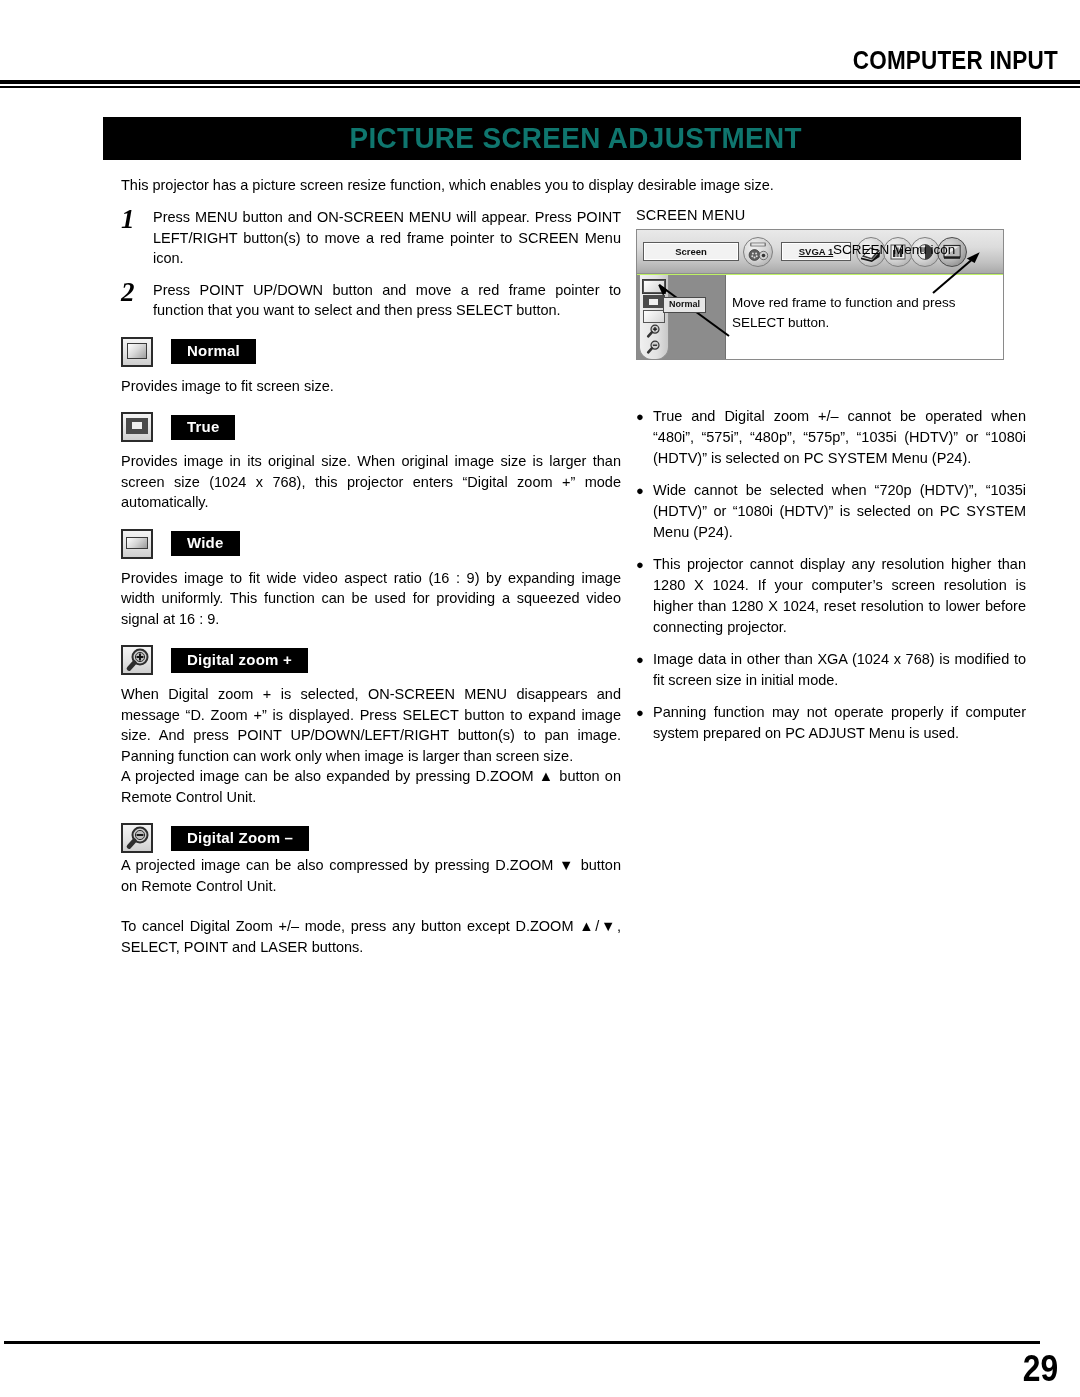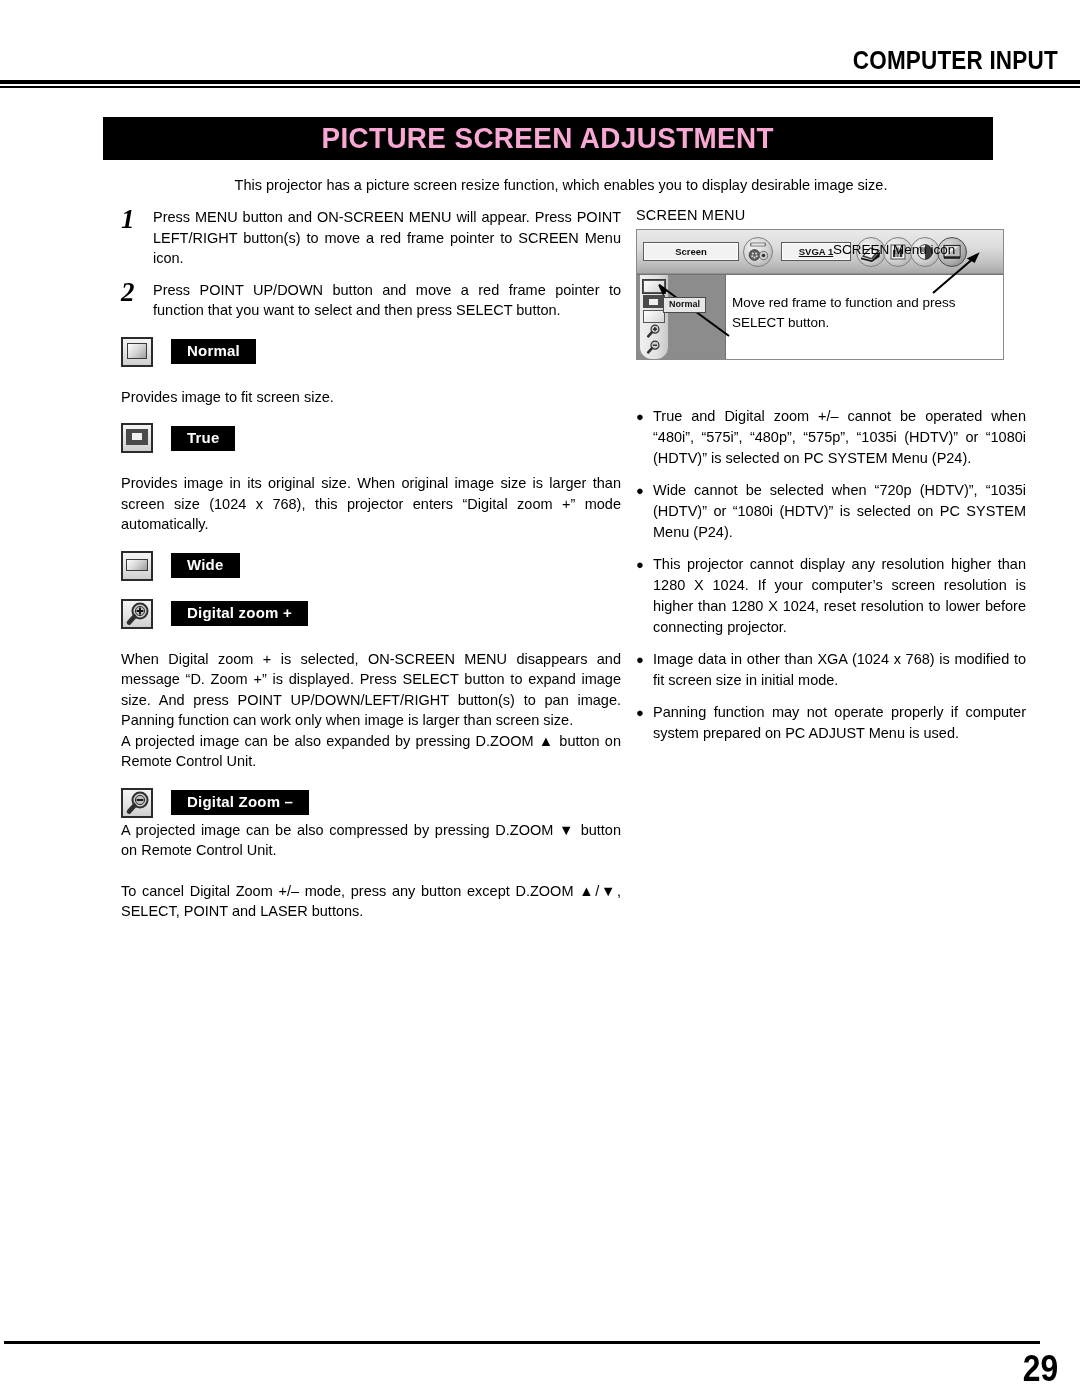--- a/index.html
+++ b/index.html
@@ -54,41 +54,41 @@
   }
 
   
   #title-banner {
     position: absolute;
     left: 103px;
     top: 117px;
     width: 890px;
     height: 43px;
     background: #000;
-    color: #f9a8d4;
+    color: #0f766e;
     display: flex;
     align-items: center;
     justify-content: center;
+    padding-left: 28px;
   }
   #title-banner-text {
     font-size: 29px;
     font-weight: bold;
     letter-spacing: 0.4px;
     transform: scaleX(0.96);
   }
 
   
   #intro-text {
     position: absolute;
     left: 121px;
     top: 176px;
     width: 880px;
     font-size: 14.5px;
     line-height: 18px;
-    text-align: center;
   }
 
   
   #left-column {
     position: absolute;
     left: 121px;
     top: 207px;
     width: 500px;
   }
 
@@ -172,21 +172,21 @@
     padding: 4px 16px 5px 16px;
     display: inline-block;
     line-height: 16px;
     letter-spacing: 0.2px;
   }
   .func-para {
     font-size: 14.5px;
     line-height: 20.5px;
     text-align: justify;
     text-justify: inter-word;
-    margin-top: 18px;
+    margin-top: 7px;
   }
   .func-para.nojust { text-align: left; }
   .func-para.tight { margin-top: 0px; }
 
   
   #right-column {
     position: absolute;
     left: 636px;
     top: 207px;
     width: 390px;
@@ -198,21 +198,21 @@
     letter-spacing: 0.2px;
     margin-bottom: 6px;
   }
 
   
   #osd {
     position: relative;
     width: 368px;
     height: 131px;
     border: 1px solid #8a8a8a;
-    background: #737373;
+    background: #bef264;
     box-sizing: border-box;
     overflow: hidden;
   }
   #osd-bar {
     position: absolute;
     left: 0; top: 0;
     width: 366px; height: 44px;
     background: linear-gradient(180deg,#e9e9e9 0%,#dcdcdc 40%,#c2c2c2 75%,#a9a9a9 100%);
     border-bottom: 1px solid #8f8f8f;
     display: flex;
@@ -412,20 +412,21 @@
       <div class="func-label">True</div>
     </div>
     <div class="func-para">Provides image in its original size.  When original image size is larger than screen size (1024 x 768), this projector enters “Digital zoom +” mode automatically.</div>
   </div>
 
   <div class="func-block">
     <div class="func-head">
       <div class="func-icon icon-wide"></div>
       <div class="func-label">Wide</div>
     </div>
+    <div class="func-para">Provides image to fit wide video aspect ratio (16 : 9) by expanding image width uniformly.  This function can be used for providing a squeezed video signal at 16 : 9.</div>
   </div>
 
   <div class="func-block">
     <div class="func-head">
       <div class="func-icon icon-zoom">
         <svg width="30" height="28" viewBox="0 0 30 28">
           <circle cx="16" cy="10" r="7.5" fill="#d0d0d0" stroke="#2e2e2e" stroke-width="2"></circle>
           <circle cx="16" cy="10" r="4.6" fill="#bdbdbd" stroke="#2e2e2e" stroke-width="1"></circle>
           <path d="M16 6.6 L16 13.4 M12.6 10 L19.4 10" stroke="#111" stroke-width="1.9"></path>
           <path d="M10.4 15.6 L5 21.6" stroke="#2e2e2e" stroke-width="4.6" stroke-linecap="round"></path>

